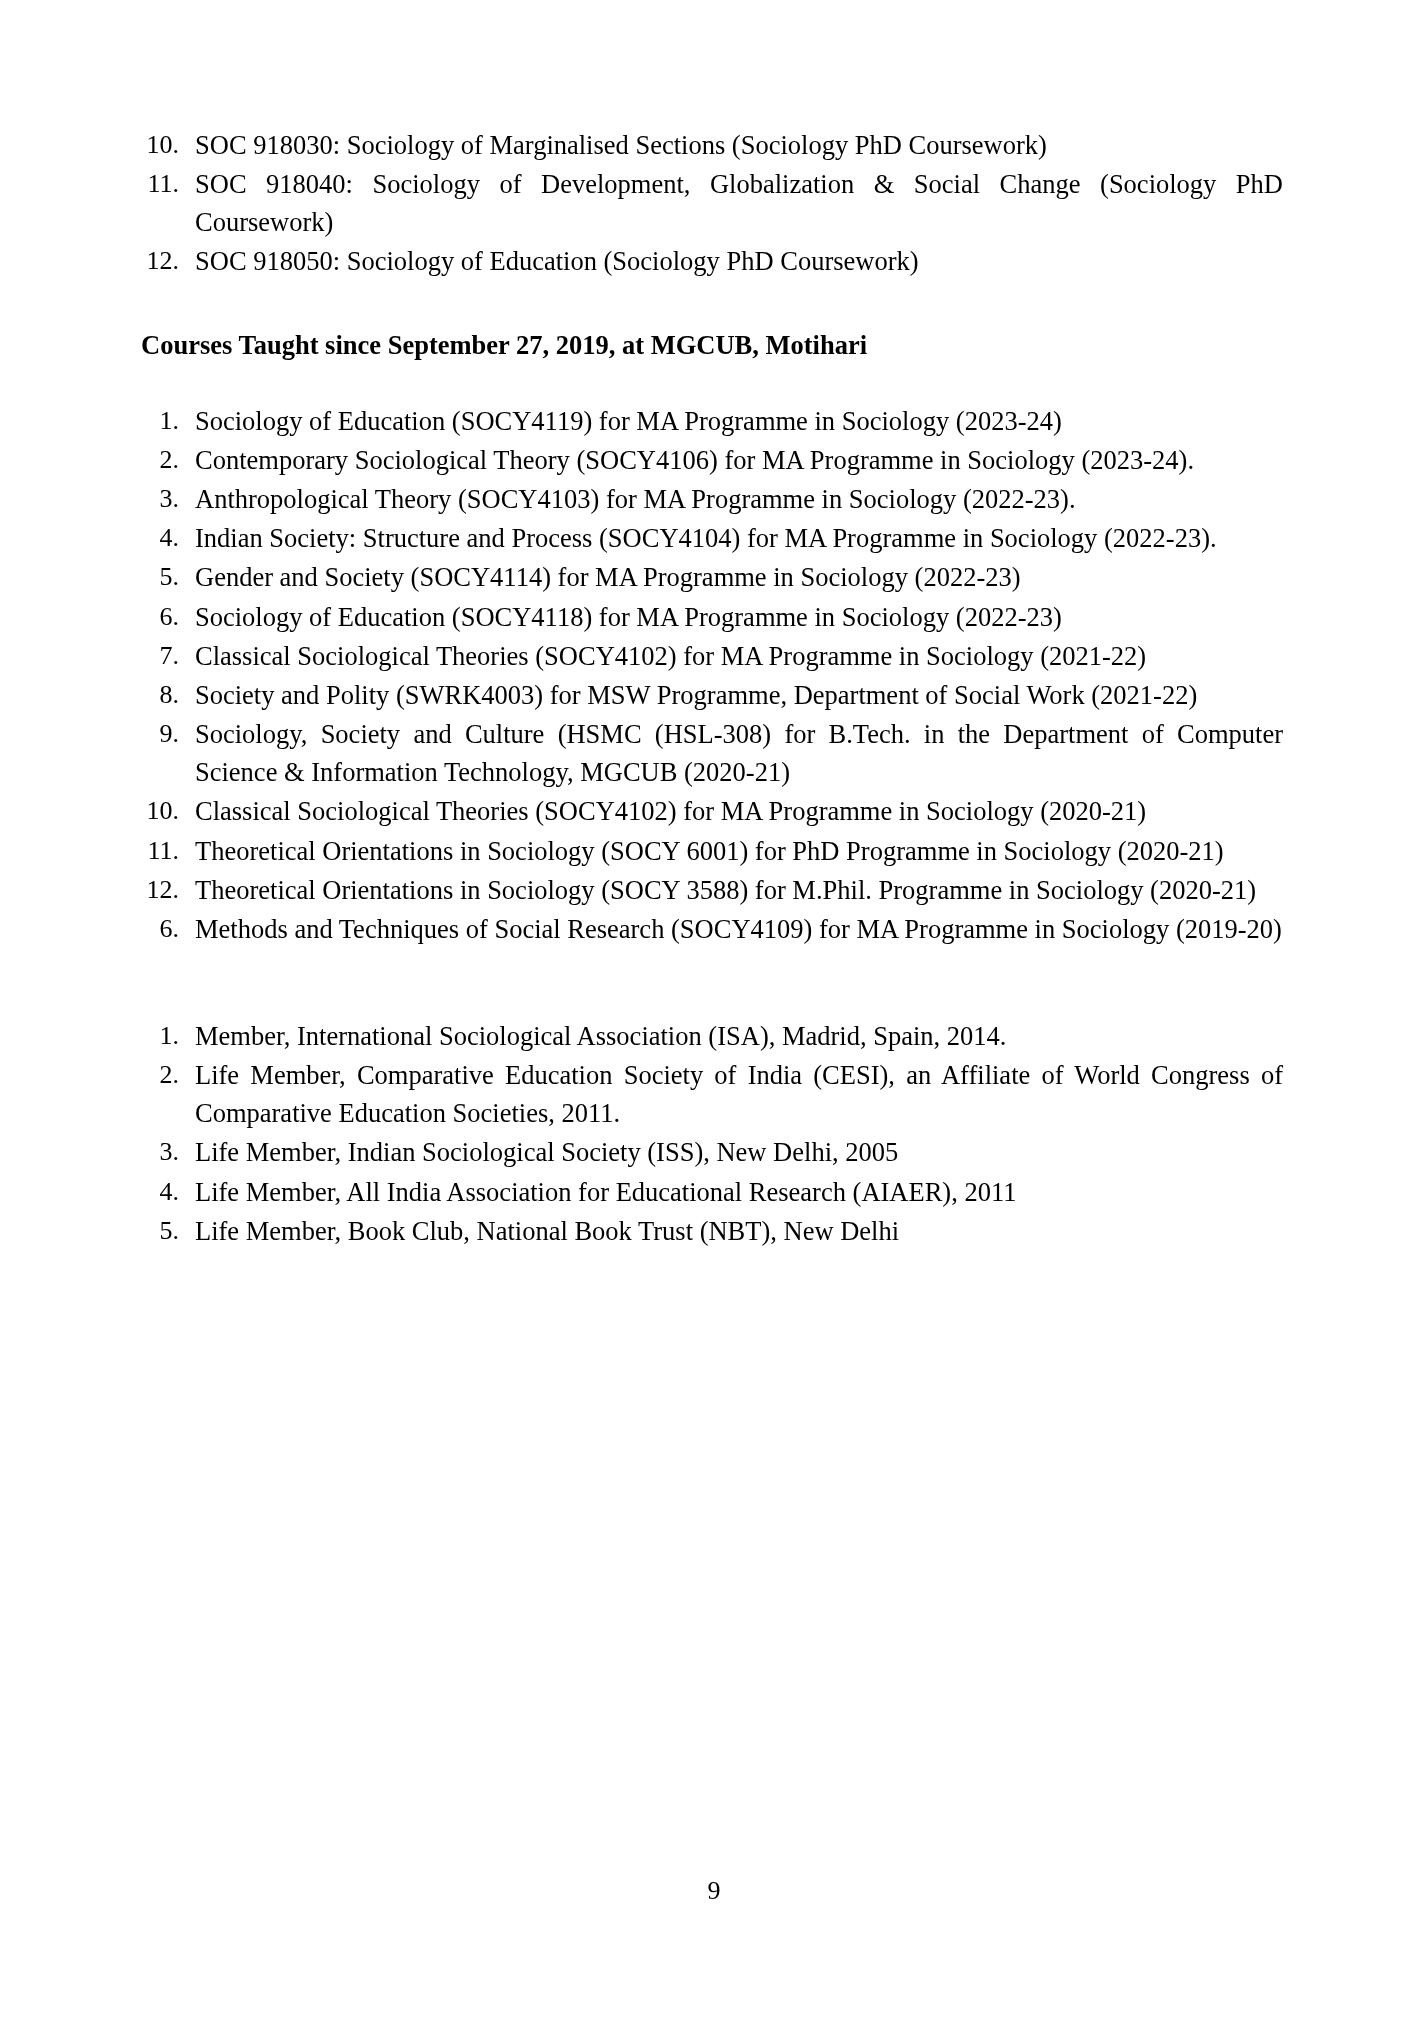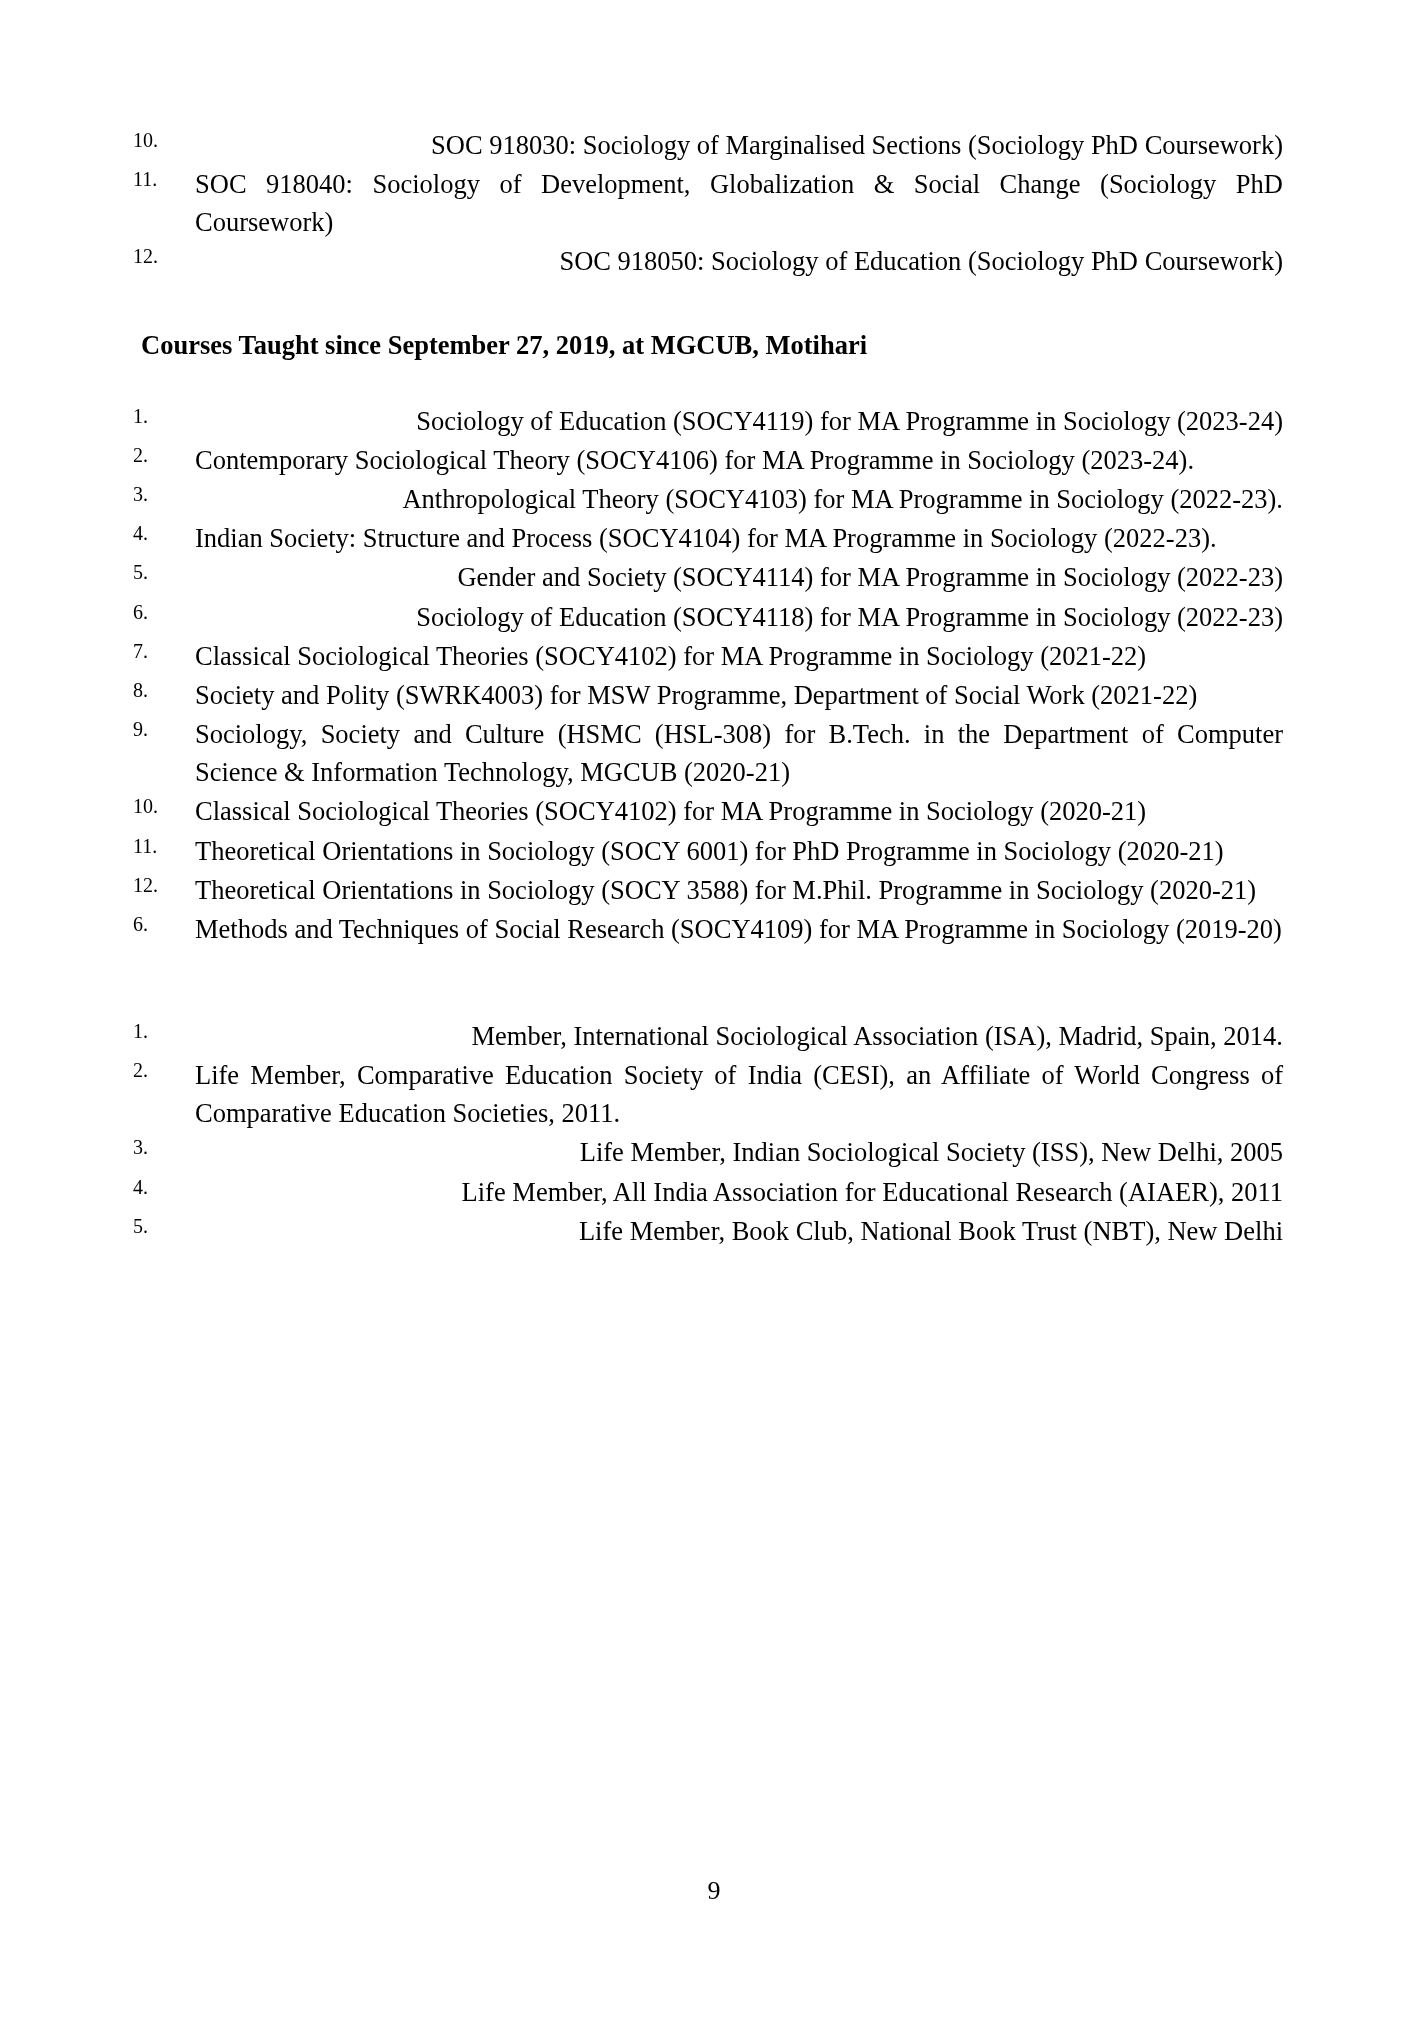--- a/index.html
+++ b/index.html
@@ -37,22 +37,22 @@
     line-height: 1.44;
     text-align: justify;
     text-justify: inter-word;
     margin: 0 0 1px 0;
   }
   ol.num-list > li > .marker {
     position: absolute;
     left: 0;
     top: 0;
     width: 46px;
-    text-align: left;
-    font-size: 20px;
+    text-align: right;
+    font-size: 26px;
     line-height: 1.44;
   }
   ol.num-list > li > .txt {
     display: block;
   }
 
   
   .carryover {
     margin-left: 21px;
     margin-right: 3px;
@@ -102,21 +102,21 @@
     line-height: 1;
   }
 
   
   .txt { word-spacing: 0; }
   li.justified > .txt {
     text-align: justify;
     text-align-last: left;
   }
   li.plain > .txt {
-    text-align: right;
+    text-align: left;
   }
 </style>
 </head>
 <body>
 
 <div class="page">
 
   <ol class="num-list carryover" id="carryover-list">
       <li class="plain">
         <span class="marker">10.</span>

